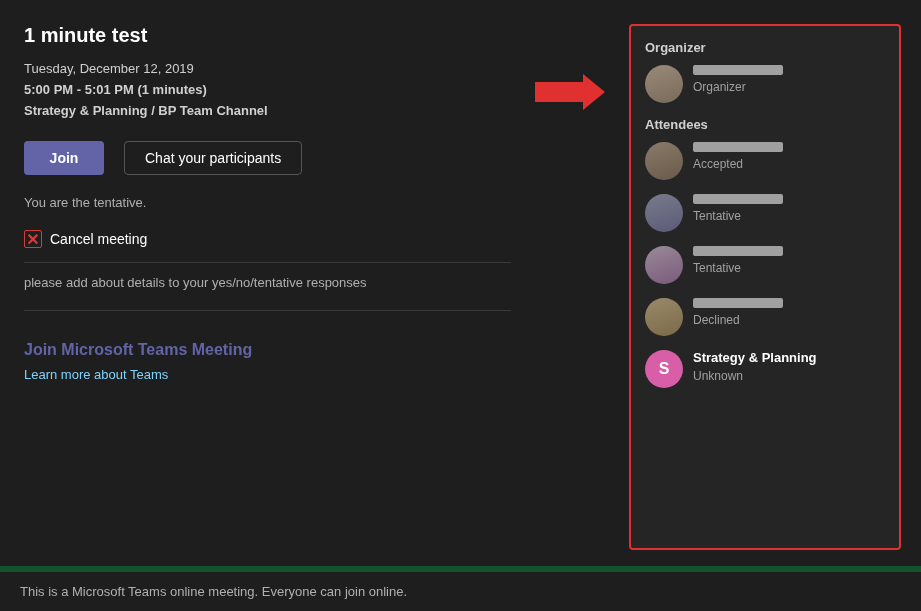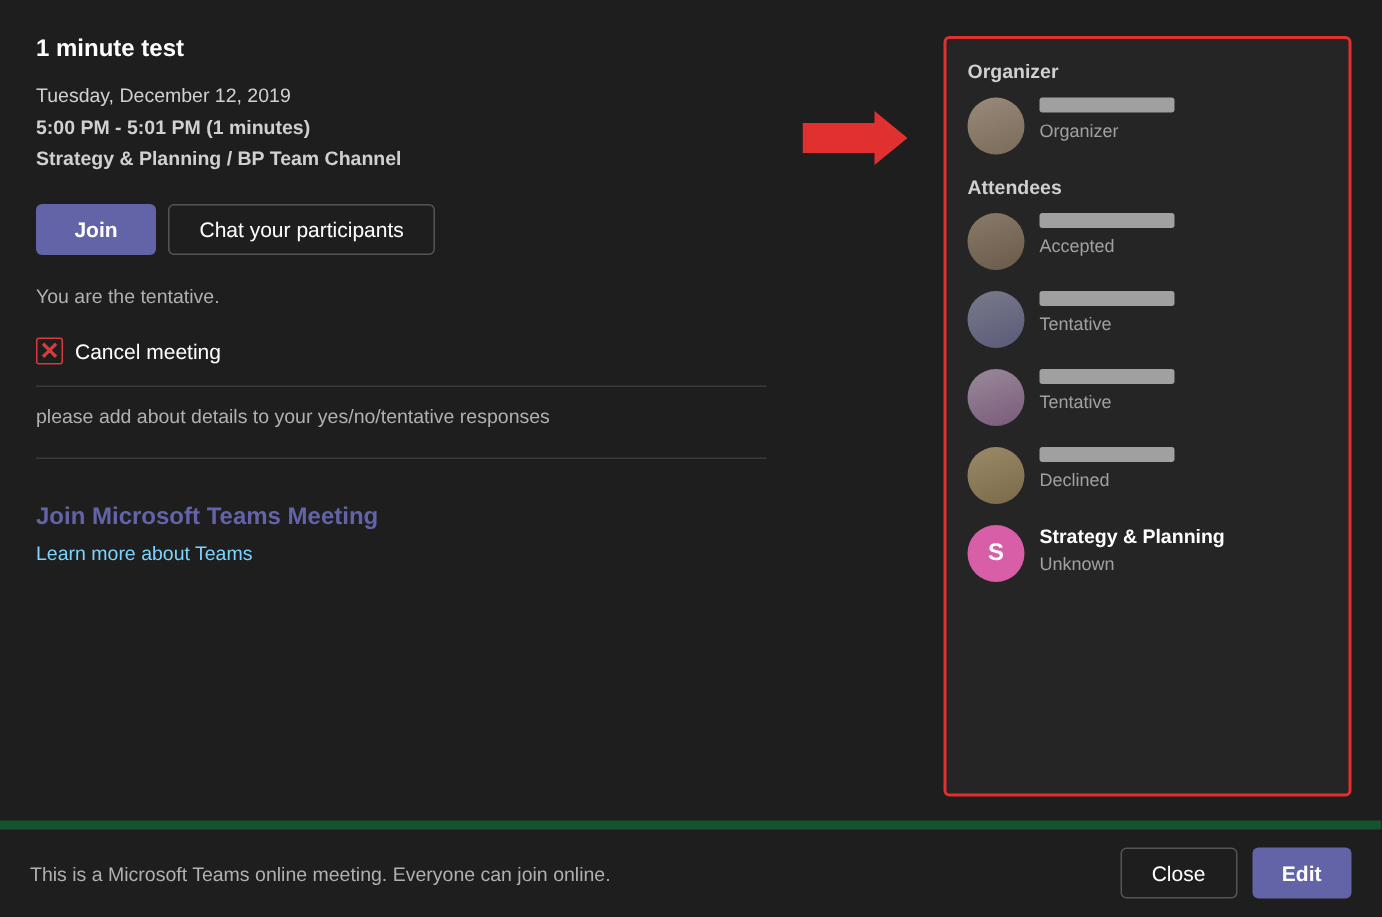--- a/index.html
+++ b/index.html
@@ -23,40 +23,40 @@
 
     
     .left-panel {
       flex: 1;
       display: flex;
       flex-direction: column;
       gap: 0;
     }
 
     .meeting-title {
-      font-size: 16px;
+      font-size: 20px;
       font-weight: 700;
       color: #ffffff;
       margin-bottom: 12px;
     }
 
     .meeting-date {
       font-size: 13px;
       color: #d0d0d0;
       line-height: 1.6;
       margin-bottom: 20px;
     }
 
     .meeting-date .bold {
       font-weight: 600;
     }
 
     .button-row {
       display: flex;
-      gap: 8px;
+      gap: 20px;
       margin-bottom: 20px;
     }
 
     .btn-join {
       background: #6264a7;
       color: #ffffff;
       border: none;
       border-radius: 4px;
       padding: 8px 24px;
       font-size: 14px;
@@ -363,17 +363,13 @@
       <div class="person-info">
         <span class="strategy-name">Strategy &amp; Planning</span>
         <span class="person-status">Unknown</span>
       </div>
     </div>
   </div>
 </div>
 
 <div class="footer">
   <span class="footer-text">This is a Microsoft Teams online meeting. Everyone can join online.</span>
-  <div class="footer-buttons">
-    <button class="btn-close">Close</button>
-    <button class="btn-edit">Edit</button>
-  </div>
 </div>
 
 </body></html>

